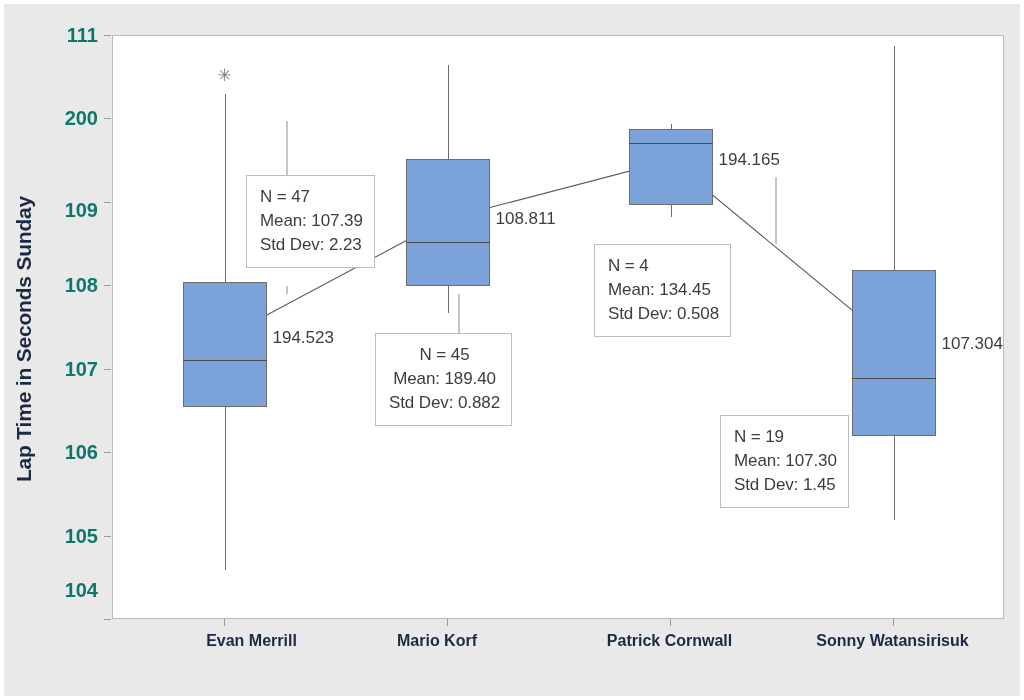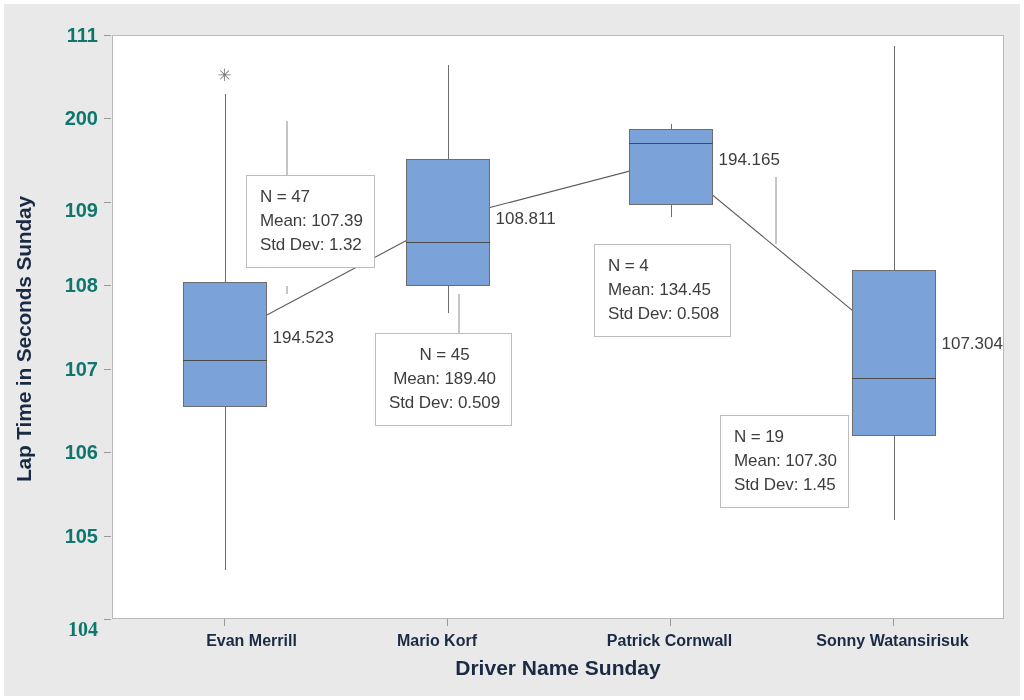--- a/index.html
+++ b/index.html
@@ -152,21 +152,21 @@
 <body>
 
 <div id="app">
   <div id="chart-region">
 
     <div id="y-axis-title">
       <span id="y-axis-title-inner">Lap Time in Seconds Sunday</span>
     </div>
 
     <div id="y-ticks">
-        <div class="ytick-wrap" style="top: 625px; font-family: Liberation Serif, serif;">104</div>
+        <div class="ytick-wrap" style="top: 586px;">104</div>
         <div class="ytick-mark" style="top: 615px;"></div>
         <div class="ytick-wrap" style="top: 531.571px;">105</div>
         <div class="ytick-mark" style="top: 531.571px;"></div>
         <div class="ytick-wrap" style="top: 448.143px;">106</div>
         <div class="ytick-mark" style="top: 448.143px;"></div>
         <div class="ytick-wrap" style="top: 364.714px;">107</div>
         <div class="ytick-mark" style="top: 364.714px;"></div>
         <div class="ytick-wrap" style="top: 281.286px;">108</div>
         <div class="ytick-mark" style="top: 281.286px;"></div>
         <div class="ytick-wrap" style="top: 206px; padding-left: 17px;">109</div>
@@ -219,26 +219,26 @@
         <div id="mean-labels-layer">
             <div class="mean-label" style="left: 159.5px; top: 301.511px;">194.523</div>
             <div class="mean-label" style="left: 382.5px; top: 182.625px;">108.811</div>
             <div class="mean-label" style="left: 605.5px; top: 124.392px;">194.165</div>
             <div class="mean-label" style="left: 828.5px; top: 308.352px;">107.304</div>
           </div>
         <div id="callouts-layer">
             <div class="callout" style="left: 97px; top: 139px; margin-left: 36px;">
               <div>N = 47</div>
               <div>Mean: 107.39</div>
-              <div>Std Dev: 1.32</div>
+              <div>Std Dev: 2.23</div>
             </div>
             <div class="callout" style="left: 262px; top: 297px; text-align: center;">
               <div>N = 45</div>
               <div>Mean: 189.40</div>
-              <div>Std Dev: 0.509</div>
+              <div>Std Dev: 0.882</div>
             </div>
             <div class="callout" style="left: 481px; top: 208px;">
               <div>N = 4</div>
               <div>Mean: 134.45</div>
               <div>Std Dev: 0.508</div>
             </div>
             <div class="callout" style="left: 607px; top: 379px;">
               <div>N = 19</div>
               <div>Mean: 107.30</div>
               <div>Std Dev: 1.45</div>
@@ -250,16 +250,15 @@
     <div id="x-ticks">
         <div class="xtick-mark" style="left: 219.5px; top: 615px;"></div>
         <div class="xtick-wrap" style="left: 219.5px; top: 628px; margin-left: 28px;">Evan Merrill</div>
         <div class="xtick-mark" style="left: 442.5px; top: 615px;"></div>
         <div class="xtick-wrap" style="left: 433px; top: 628px;">Mario Korf</div>
         <div class="xtick-mark" style="left: 665.5px; top: 615px;"></div>
         <div class="xtick-wrap" style="left: 665.5px; top: 628px;">Patrick Cornwall</div>
         <div class="xtick-mark" style="left: 888.5px; top: 615px;"></div>
         <div class="xtick-wrap" style="left: 888.5px; top: 628px;">Sonny Watansirisuk</div>
       </div>
-    <div id="x-axis-title">Driver Name Sunday</div>
 
   </div>
 </div>
 
 </body></html>

